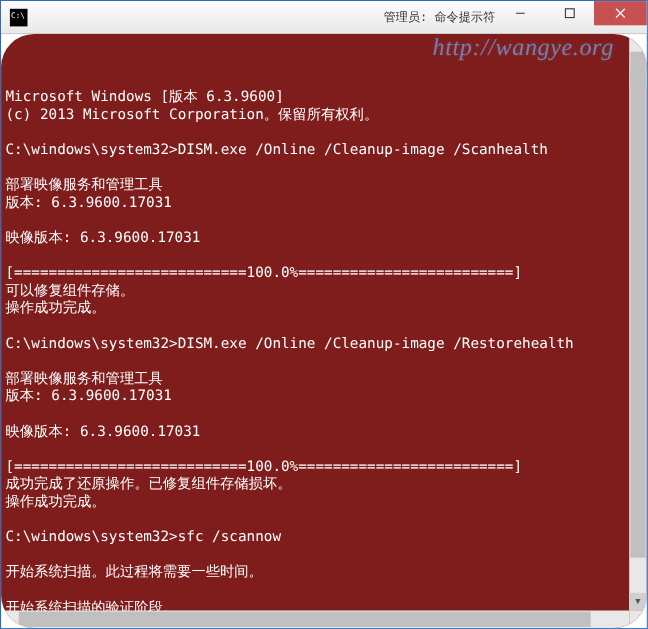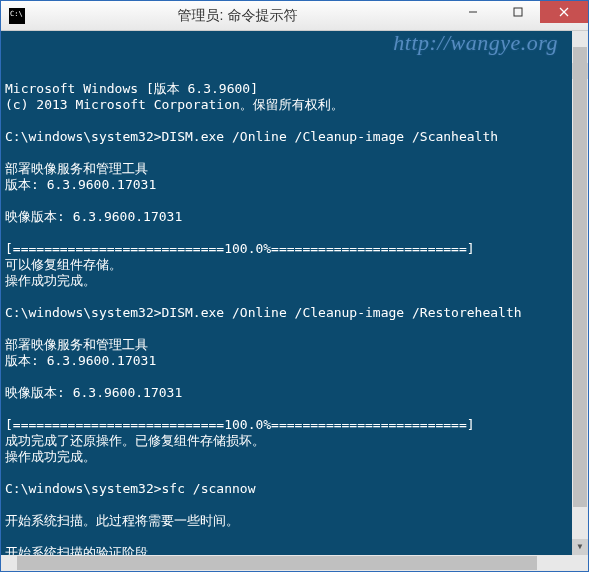--- a/index.html
+++ b/index.html
@@ -37,23 +37,24 @@
   content: "C:\\";
   position: absolute;
   color: #fff;
   font-size: 7px;
   font-family: monospace;
   top: 2px;
   left: 1px;
 }
 .title-text {
   flex: 1;
-  text-align: center;
-  font-size: 14px;
+  text-align: right;
+  font-size: 11px;
   color: #333;
+  font-family: Liberation Mono, monospace;
 }
 .win-buttons {
   display: flex;
   height: 100%;
 }
 .win-btn {
   width: 45px;
   height: 22px;
   display: flex;
   align-items: center;
@@ -63,30 +64,31 @@
   cursor: pointer;
 }
 .win-btn.close {
   background: #c75050;
   color: #fff;
   width: 48px;
 }
 .win-btn svg { display: block; }
 .console {
   flex: 1;
-  background: #0c4a6e;
+  background: #7f1d1d;
   color: #fff;
   font-family: "NSimSun", "SimSun", "Consolas", monospace;
   font-size: 13px;
   line-height: 16px;
   padding: 2px 4px;
   overflow: hidden;
   position: relative;
   white-space: pre-wrap;
   word-break: break-all;
+  border-radius: 30px;
 }
 .watermark {
   position: absolute;
   top: 4px;
   right: 30px;
   font-family: Georgia, "Times New Roman", serif;
   font-style: italic;
   font-size: 22px;
   letter-spacing: 0.5px;
   color: rgba(120, 170, 230, 0.65);

